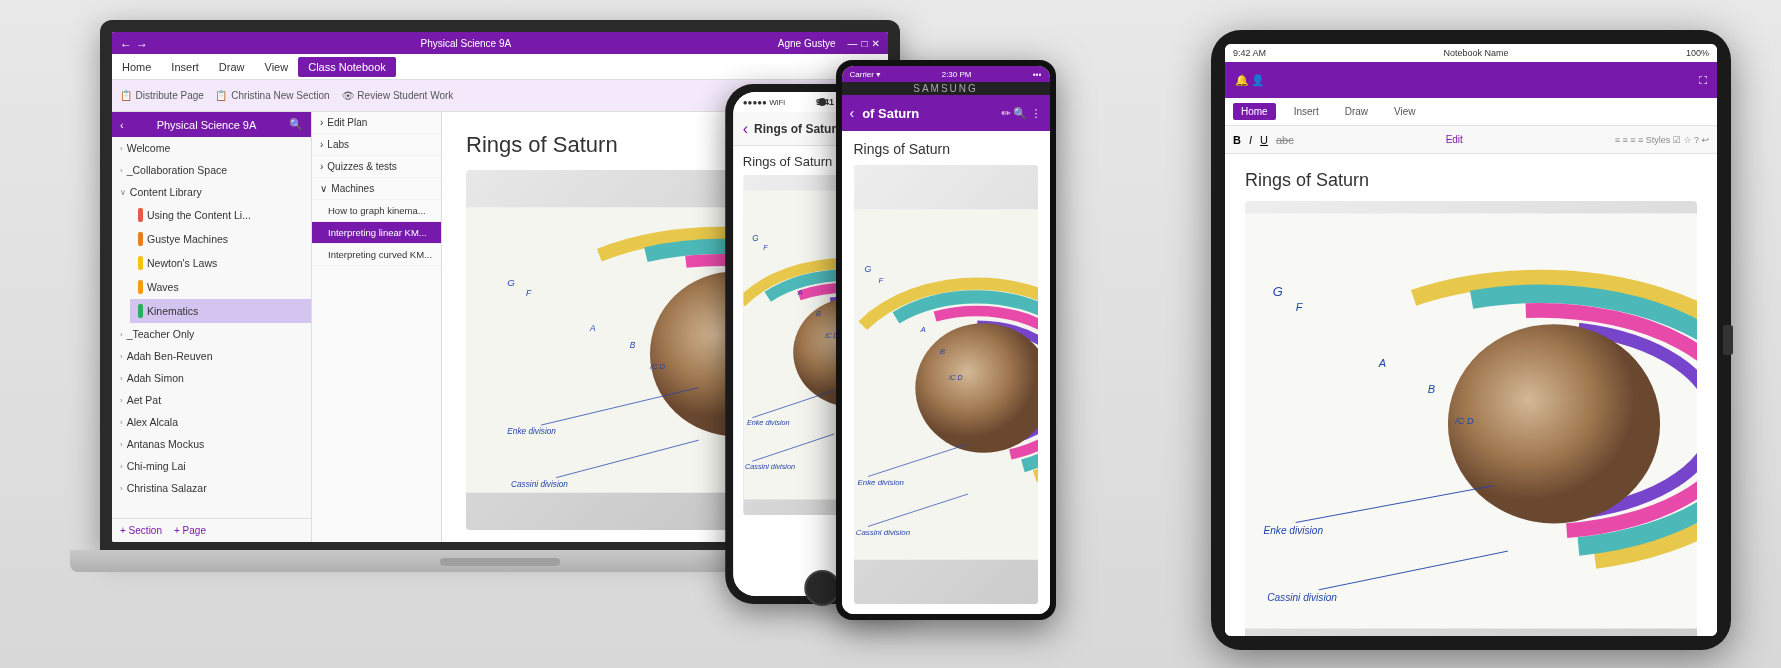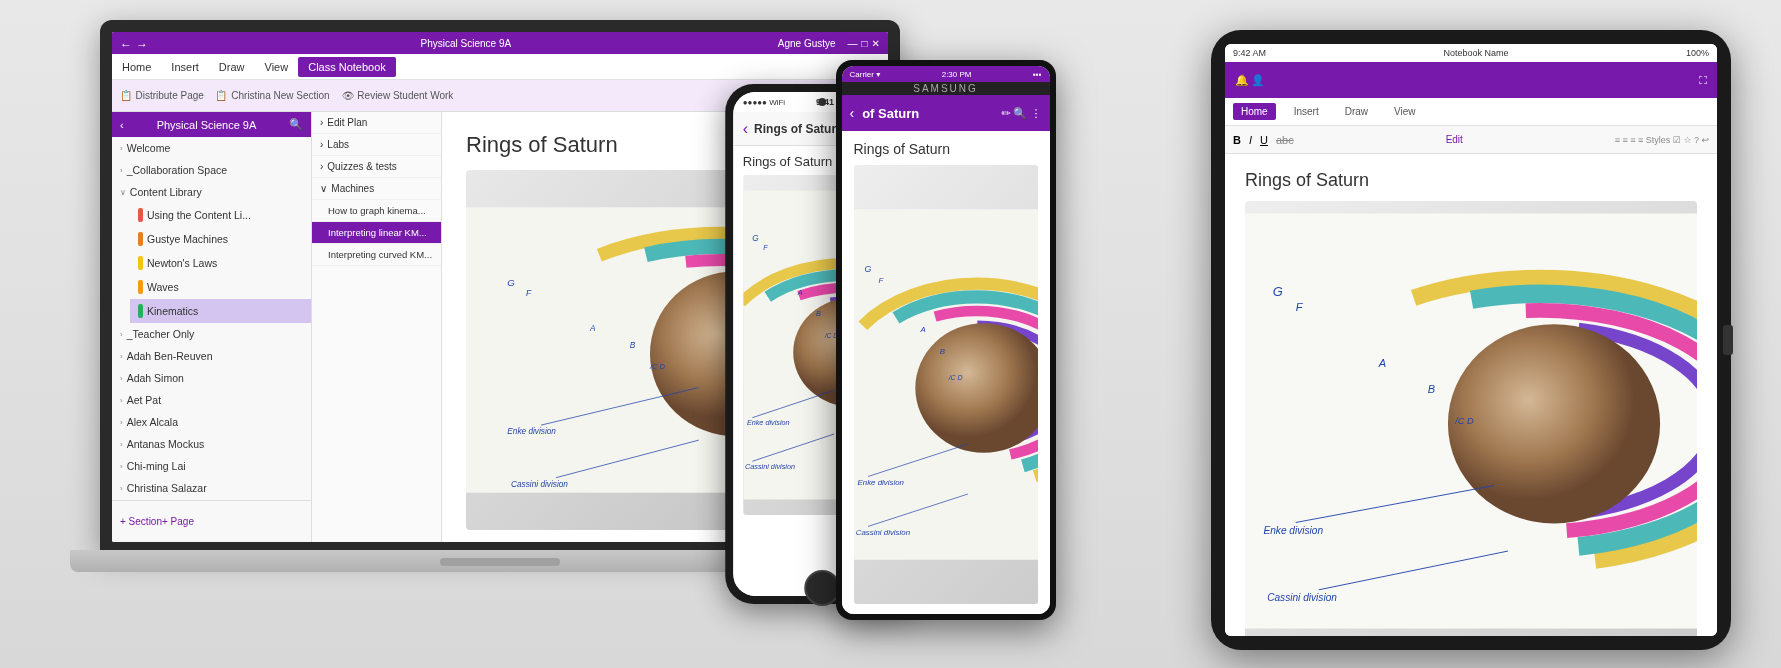--- a/index.html
+++ b/index.html
@@ -203,22 +203,23 @@
       width: 100%;
       height: 360px;
       background: linear-gradient(135deg, #e8e8e8 0%, #c0c0c0 100%);
       border-radius: 4px;
       position: relative;
       overflow: hidden;
     }
     .on-sidebar-bottom {
       margin-top: auto;
       border-top: 1px solid #ddd;
-      padding: 15px 8px;
-      display: flex;
+      padding: 6px 8px;
+      display: flex;
+      gap: 12px;
     }
     .on-add-btn {
       font-size: 10px;
       color: #7719aa;
       cursor: pointer;
     }
 
     
     .tablet {
       position: absolute;

